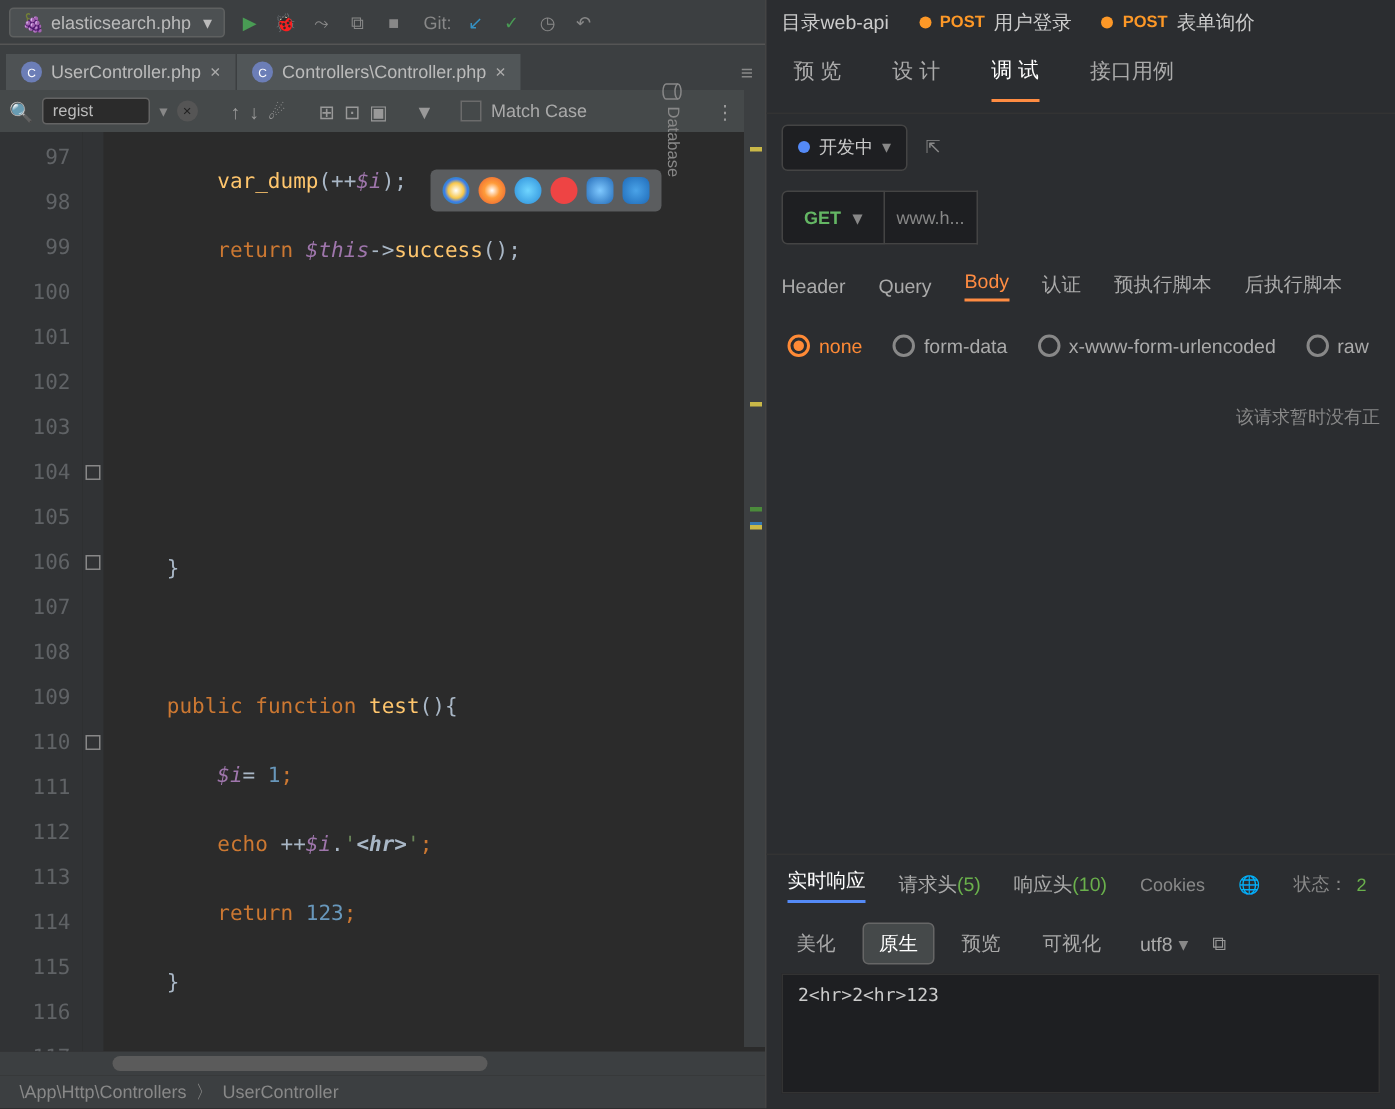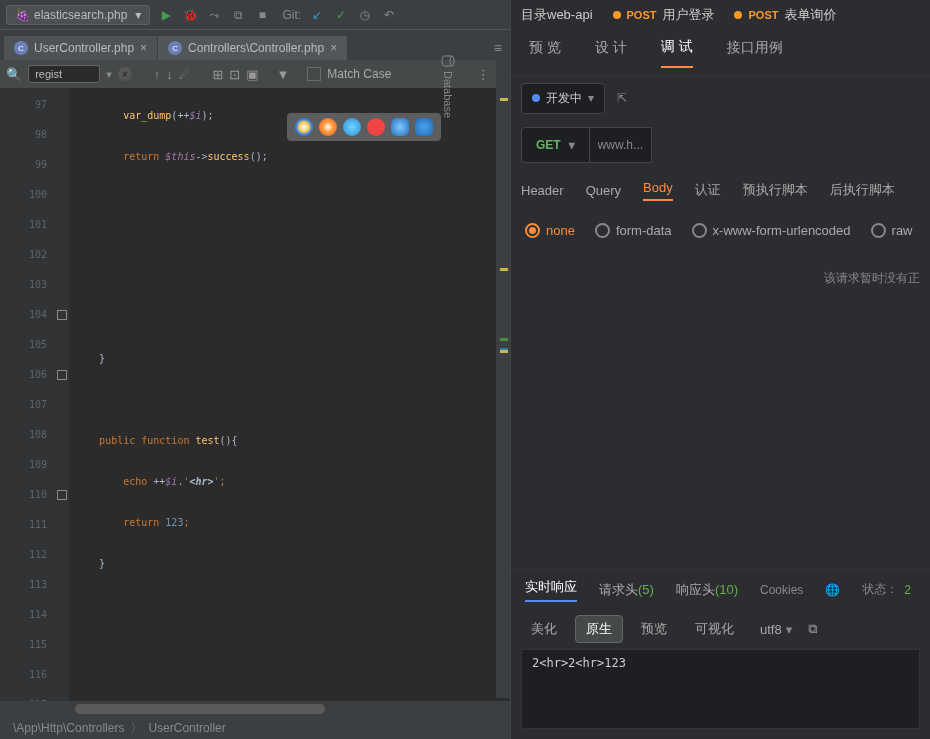--- a/index.html
+++ b/index.html
@@ -87,21 +87,21 @@
 .search-close { width: 14px; height: 14px; border-radius: 50%; background: #555; display: flex; align-items: center; justify-content: center; color: #222; font-size: 10px; }
 .search-icon { color: #999; font-size: 13px; }
 .checkbox { width: 14px; height: 14px; border: 1px solid #6b6b6b; display: inline-block; }
 .match-case { color: #aaa; font-size: 12px; }
 
 .code-area {
   flex: 1;
   display: flex;
   background: #2b2b2b;
   font-family: Consolas, monospace;
-  font-size: 10px;
+  font-size: 14px;
   overflow: hidden;
 }
 .gutter {
   width: 55px;
   background: #313335;
   color: #606366;
   text-align: right;
   padding-right: 8px;
   padding-top: 2px;
 }
@@ -477,20 +477,21 @@
         <div class="ln"></div>
         <div class="ln"></div>
     </div>
     <div class="code">
 <div class="cl">         <span class="k-yellow">var_dump</span><span class="k-white">(</span><span class="k-white">++</span><span class="k-var">$i</span><span class="k-white">);</span></div>
 <div class="cl">         <span class="k-orange">return </span><span class="k-var">$this</span><span class="k-white">-&gt;</span><span class="k-yellow">success</span><span class="k-white">();</span></div>
 <div class="cl"></div><div class="cl"></div><div class="cl"></div><div class="cl"></div><div class="cl"></div>
 <div class="cl">     <span class="k-white">}</span></div>
 <div class="cl"></div>
 <div class="cl">     <span class="k-orange">public function </span><span class="k-yellow">test</span><span class="k-white">(){</span></div>
+<div class="cl">         <span class="k-var">$i</span><span class="k-white">= </span><span class="k-num">1</span><span class="k-orange">;</span></div>
 <div class="cl">         <span class="k-orange">echo </span><span class="k-white">++</span><span class="k-var">$i</span><span class="k-white">.</span><span class="k-str">'</span><b class="k-white" style="font-weight:bold;font-style:italic;">&lt;hr&gt;</b><span class="k-str">'</span><span class="k-orange">;</span></div>
 <div class="cl">         <span class="k-orange">return </span><span class="k-num">123</span><span class="k-orange">;</span></div>
 <div class="cl">     <span class="k-white">}</span></div>
 <div class="cl"></div>
 
 
 
 
 
 

